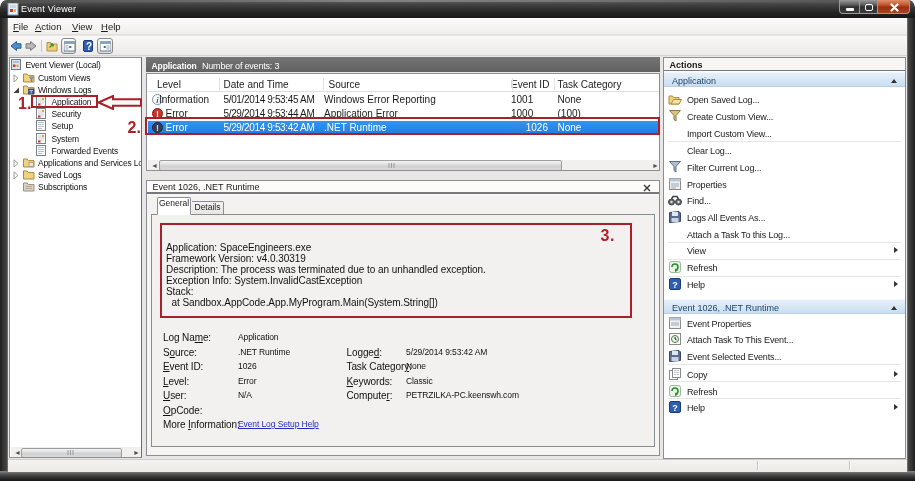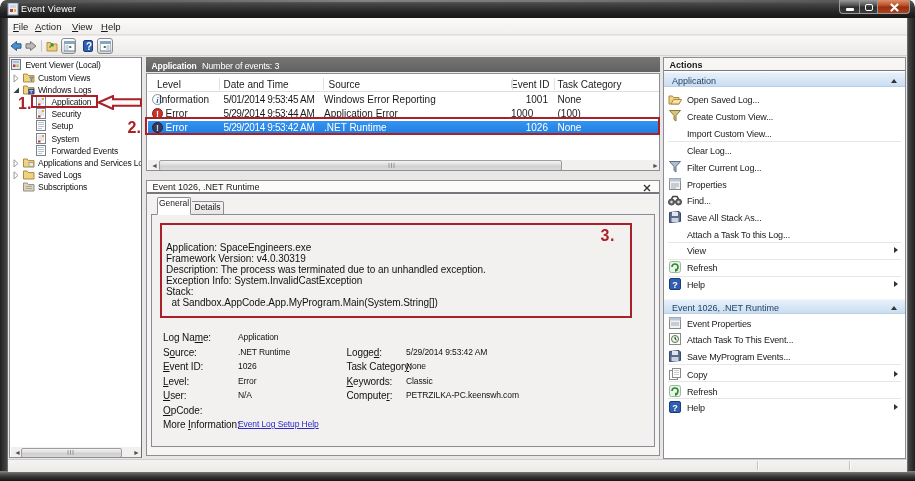--- a/index.html
+++ b/index.html
@@ -258,21 +258,21 @@
     </div>
     <div class="a" style="left:1px;top:16.5px;width:511px;height:1px;background:#e0deDC"></div>
     <div class="a row" style="top:18.5px">
       <svg class="ico" style="left:4px;top:1.5px" width="11" height="11">
           <circle cx="5.5" cy="5.5" r="5" fill="#fff" stroke="#7c92aa"></circle>
           <text x="5.5" y="8.6" font-size="8.5" font-weight="bold" font-style="italic" fill="#2b5d93" text-anchor="middle" font-family="Liberation Serif">i</text>
         </svg>
       <span class="cell" style="left:11px">Information</span>
       <span class="cell" style="left:75.5px;letter-spacing:-.35px">5/01/2014 9:53:45 AM</span>
       <span class="cell" style="left:176px">Windows Error Reporting</span>
-      <span class="cell" style="left:363px;width:37px;text-align:right">1001</span>
+      <span class="cell" style="left:363px;width:37px;text-align:left">1001</span>
       <span class="cell" style="left:409.5px">None</span>
     </div>
     <div class="a row" style="top:32.5px">
       <svg class="ico" style="left:4px;top:1.5px" width="11" height="11">
           <circle cx="5.5" cy="5.5" r="5" fill="#c8332a" stroke="#8e1f18"></circle>
           <text x="5.5" y="8.8" font-size="9" font-weight="bold" fill="#fff" text-anchor="middle" font-family="Liberation Sans">!</text>
         </svg>
       <span class="cell" style="left:17.5px">Error</span>
       <span class="cell" style="left:75.5px;letter-spacing:-.35px">5/29/2014 9:53:44 AM</span>
       <span class="cell" style="left:176px">Application Error</span>
@@ -389,21 +389,21 @@
           <circle cx="10.5" cy="8" r="1.2" fill="#cfe0ef"></circle>
         </svg>
         <span class="atext">Find...</span>
       </div>
     <div class="aitem" style="top:151px">
         <svg class="ico" style="left:5px;top:2px" width="12" height="12">
           <path d="M0.5 1.5 L10 0.5 L11.5 2 L11.5 10.5 L0.5 11.5 Z" fill="#5a6b8c" stroke="#39496a"></path>
           <rect x="3" y="1" width="6" height="4" fill="#dfe6ef"></rect>
           <rect x="2.5" y="7" width="7" height="4" fill="#c8d2e0"></rect>
         </svg>
-        <span class="atext">Save All Stack As...</span>
+        <span class="atext">Logs All Events As...</span>
       </div>
     <div class="aitem" style="top:167.7px">
         <span class="atext">Attach a Task To this Log...</span>
       </div>
     <div class="asep" style="top:184px"></div>
     <div class="aitem" style="top:184.4px">
         <span class="atext">View</span>
         <span class="subarr"></span>
       </div>
     <div class="asep" style="top:200.7px"></div>
@@ -443,21 +443,21 @@
           <path d="M6 4 L6 6 L7.5 7" stroke="#2e5a2e" stroke-width="1"></path>
         </svg>
         <span class="atext">Attach Task To This Event...</span>
       </div>
     <div class="aitem" style="top:290.1px">
         <svg class="ico" style="left:5px;top:2px" width="12" height="12">
           <path d="M0.5 1.5 L10 0.5 L11.5 2 L11.5 10.5 L0.5 11.5 Z" fill="#5a6b8c" stroke="#39496a"></path>
           <rect x="3" y="1" width="6" height="4" fill="#dfe6ef"></rect>
           <rect x="2.5" y="7" width="7" height="4" fill="#c8d2e0"></rect>
         </svg>
-        <span class="atext">Save MyProgram Events...</span>
+        <span class="atext">Event Selected Events...</span>
       </div>
     <div class="asep" style="top:306.4px"></div>
     <div class="aitem" style="top:307.8px">
         <svg class="ico" style="left:5px;top:2px" width="12" height="12">
           <rect x="0.5" y="2.5" width="8" height="9" fill="#fdfdfd" stroke="#8a8a8a"></rect>
           <rect x="3.5" y="0.5" width="8" height="9" fill="#fdfdfd" stroke="#8a8a8a"></rect>
           <path d="M5 2.5 L10 2.5 M5 4.5 L10 4.5 M5 6.5 L10 6.5" stroke="#b8c2cc" stroke-width=".8"></path>
         </svg>
         <span class="atext">Copy</span>
         <span class="subarr"></span>

